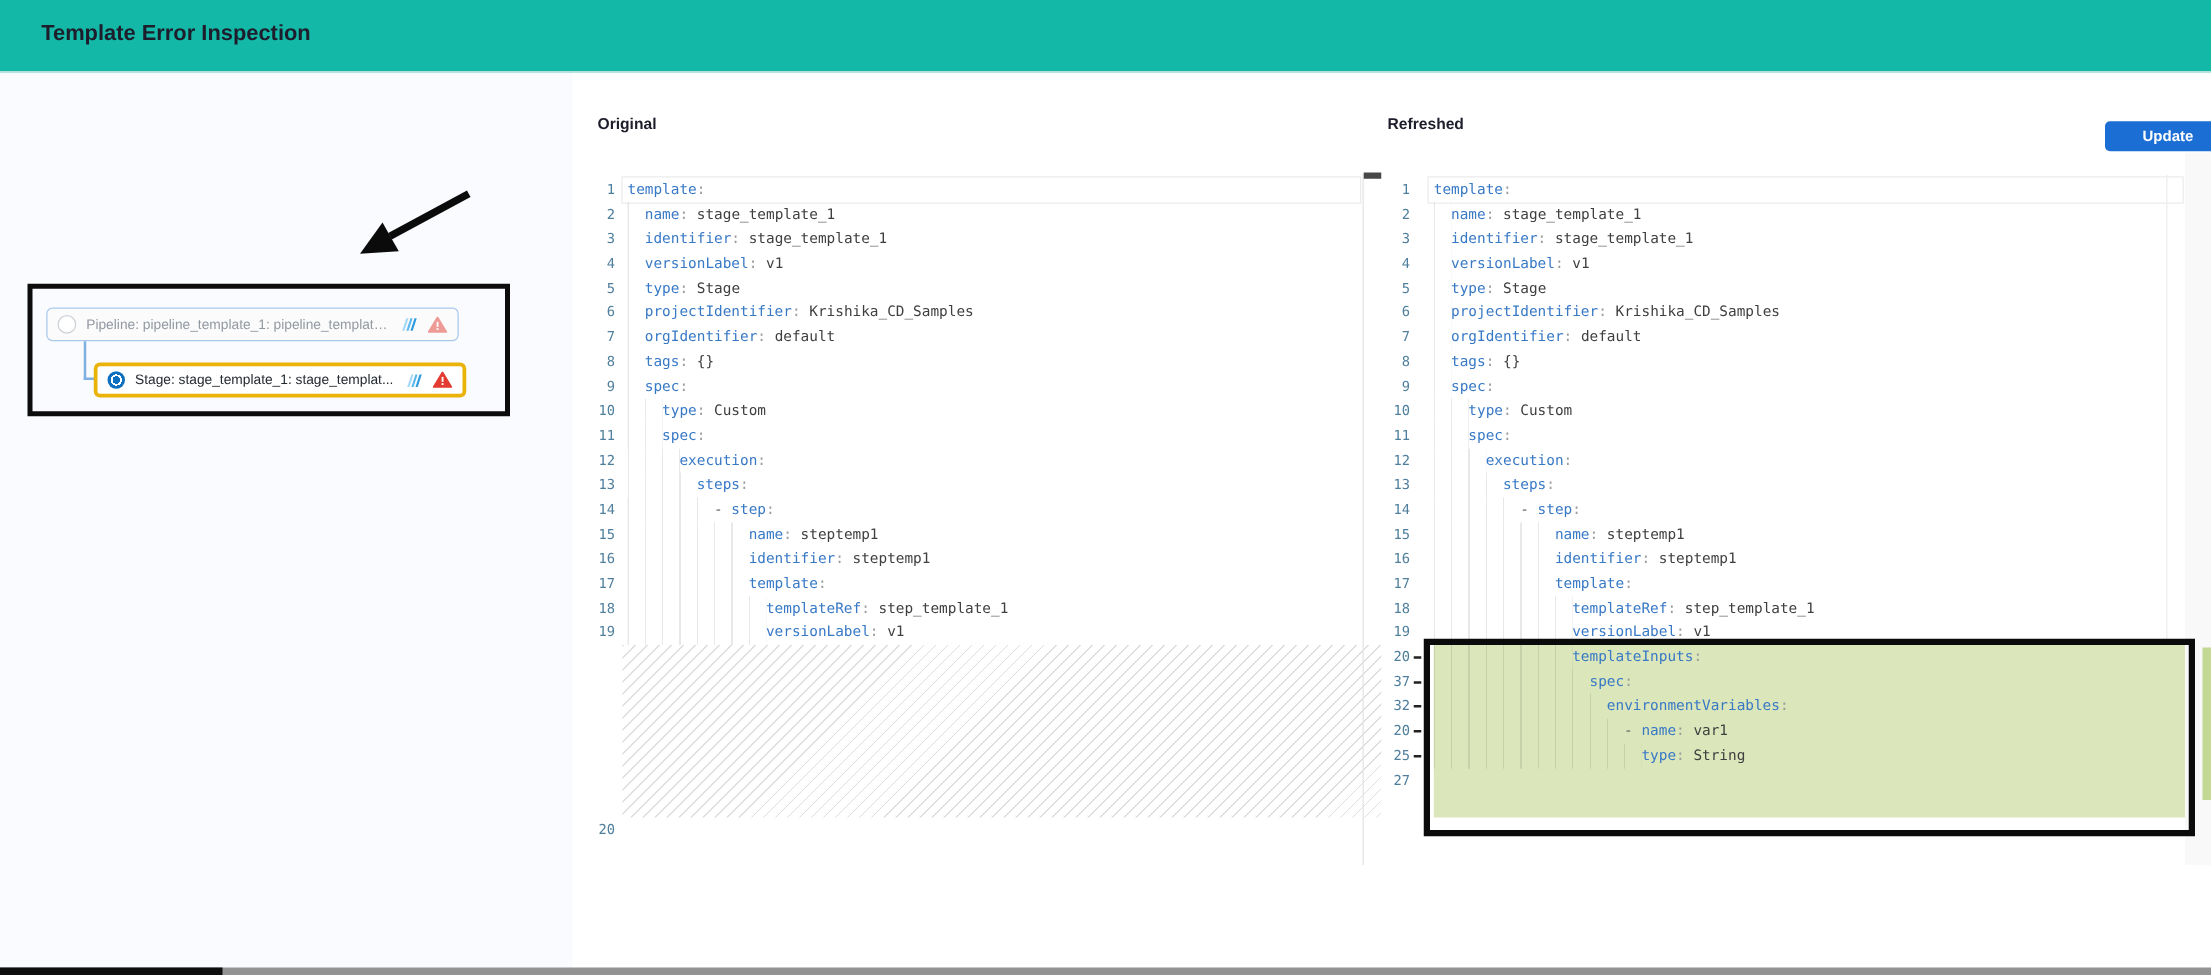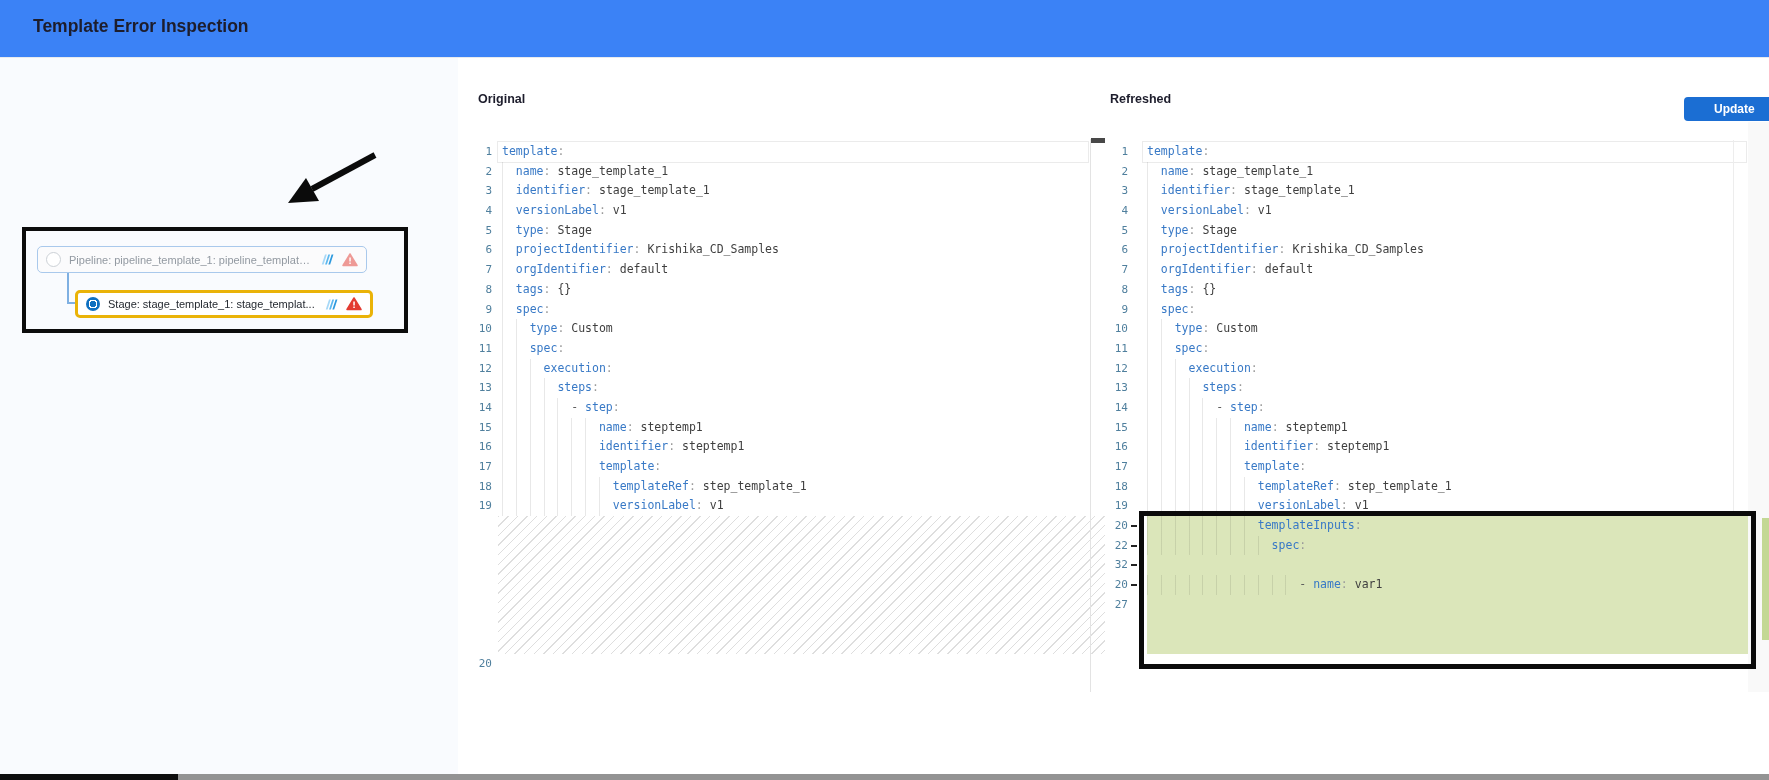--- a/index.html
+++ b/index.html
@@ -1,21 +1,21 @@
 <!DOCTYPE html>
 <html><head>
 <meta charset="utf-8">
 <style>
   html,body{margin:0;padding:0;background:#fff;}
   #page{position:relative;width:1769px;height:780px;background:#fff;overflow:hidden;
         font-family:"Liberation Sans",sans-serif;color:#22272d;}
   .abs{position:absolute;}
 
   
-  #header{left:0;top:0;width:1769px;height:57px;background:#3b82f6;border-bottom:1px solid #e7eaee;z-index:2;}
+  #header{left:0;top:0;width:1769px;height:57px;background:#14b8a6;border-bottom:1px solid #e7eaee;z-index:2;}
   #page-title{left:33px;top:16px;font-size:17.5px;font-weight:bold;color:#1d1d2c;}
 
   
   #left-panel{left:0;top:58px;width:458px;height:722px;background:#f9fbfe;z-index:1;}
   #trace-heading{left:33px;top:77px;font-size:14.5px;font-weight:bold;color:#22272d;}
   #trace-desc{left:33px;top:110px;width:334px;font-size:12.5px;line-height:18px;color:#22272d;}
   #update-all-btn{position:absolute;left:38px;top:188px;height:29px;padding:0 22px;border:none;border-radius:5px;
     background:#1b6ed3;color:#fff;font-size:12.5px;font-weight:bold;font-family:"Liberation Sans",sans-serif;cursor:pointer;}
 
   
@@ -310,31 +310,36 @@
         </div>
         <div class="cl">
           <span class="ln">19</span>
           <span class="code"><span class="ind" style="width: 110.768px;"></span><span class="k">versionLabel</span><span class="pn">:</span><span class="v"> v1</span></span>
         </div>
         <div class="cl">
           <span class="ln added">20</span>
           <span class="code"><span class="ind" style="width: 110.768px;"></span><span class="k">templateInputs</span><span class="pn">:</span></span>
         </div>
         <div class="cl">
-          <span class="ln added">22</span>
+          <span class="ln added">37</span>
           <span class="code"><span class="ind" style="width: 124.614px;"></span><span class="k">spec</span><span class="pn">:</span></span>
         </div>
         <div class="cl">
           <span class="ln added">32</span>
+          <span class="code"><span class="ind" style="width: 138.46px;"></span><span class="k">environmentVariables</span><span class="pn">:</span></span>
         </div>
         <div class="cl">
           <span class="ln added">20</span>
           <span class="code"><span class="ind" style="width: 152.306px;"></span><span class="dash">- </span><span class="k">name</span><span class="pn">:</span><span class="v"> var1</span></span>
         </div>
         <div class="cl">
+          <span class="ln added">25</span>
+          <span class="code"><span class="ind" style="width: 166.152px;"></span><span class="k">type</span><span class="pn">:</span><span class="v"> String</span></span>
+        </div>
+        <div class="cl">
           <span class="ln">27</span>
           <span class="code"></span>
         </div>
       </div>
   </div>
 
   <div class="abs" id="green-border"></div>
 
   <div class="abs" id="hscroll-track"></div>
   <div class="abs" id="hscroll-thumb"></div>

